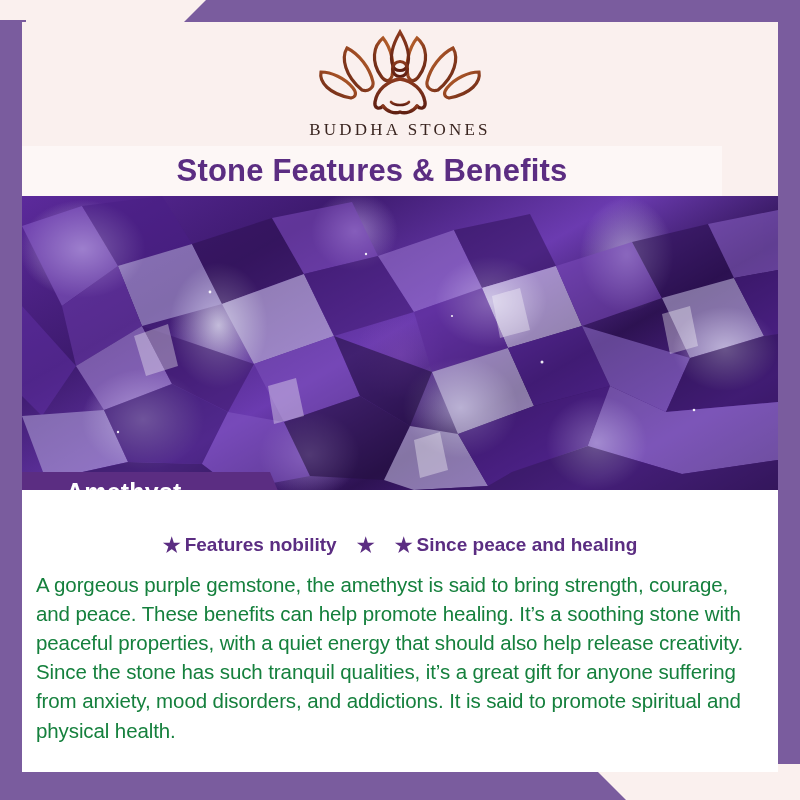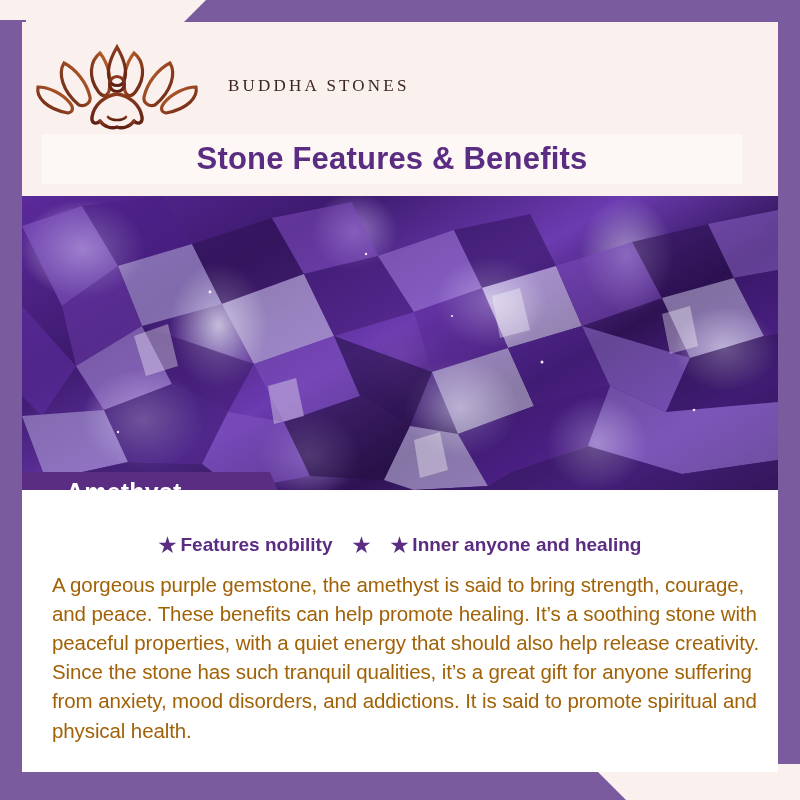--- a/index.html
+++ b/index.html
@@ -73,24 +73,23 @@
 
   
   .header {
     position: absolute;
     top: 0;
     left: 0;
     width: 756px;
     height: 126px;
     background: #faf0ee;
     display: flex;
-    flex-direction: row;
+    flex-direction: column;
     align-items: center;
     justify-content: flex-start;
-    gap: 16px;
   }
   .logo-wrap {
     margin-top: 4px;
     width: 190px;
     height: 92px;
     display: flex;
     align-items: center;
     justify-content: center;
   }
   .brand-name {
@@ -98,29 +97,28 @@
     font-family: "Liberation Serif", serif;
     font-size: 17px;
     letter-spacing: 3.2px;
     color: #3a2520;
     font-weight: 400;
   }
 
   
   .title-band {
     position: absolute;
-    top: 112px;
+    top: 124px;
     left: 0;
     width: 700px;
     height: 50px;
     background: #fdf7f6;
     display: flex;
     align-items: center;
     justify-content: center;
-    margin-left: 20px;
   }
   .title-text {
     font-size: 31px;
     font-weight: 700;
     color: #5b2d82;
     letter-spacing: 0.2px;
   }
 
   
   .photo {
@@ -201,24 +199,24 @@
     font-weight: 700;
     white-space: nowrap;
   }
   .star {
     color: #5b2d82;
     font-size: 20px;
     line-height: 1;
   }
 
   .body-text {
-    margin: 14px 14px 0 30px;
+    margin: 14px 14px 0 14px;
     font-size: 20.5px;
     line-height: 1.42;
-    color: #a16207;
+    color: #15803d;
     letter-spacing: -0.1px;
   }
 </style>
 </head>
 <body>
 
 <div id="page">
 
   <div class="frame-top"></div>
   <div class="frame-right"></div>
@@ -346,21 +344,21 @@
       <div class="benefits">
         <div class="benefit">
           <span class="star">★</span>
           <span>Features nobility</span>
         </div>
         <div class="benefit">
           <span class="star">★</span>
         </div>
         <div class="benefit">
           <span class="star">★</span>
-          <span>Inner anyone and healing</span>
+          <span>Since peace and healing</span>
         </div>
       </div>
 
       <p class="body-text">A gorgeous purple gemstone, the amethyst is said to bring strength, courage, and peace. These benefits can help promote healing. It’s a soothing stone with peaceful properties, with a quiet energy that should also help release creativity. Since the stone has such tranquil qualities, it’s a great gift for anyone suffering from anxiety, mood disorders, and addictions. It is said to promote spiritual and physical health.</p>
     </div>
 
   </div>
 </div>
 
 </body></html>

